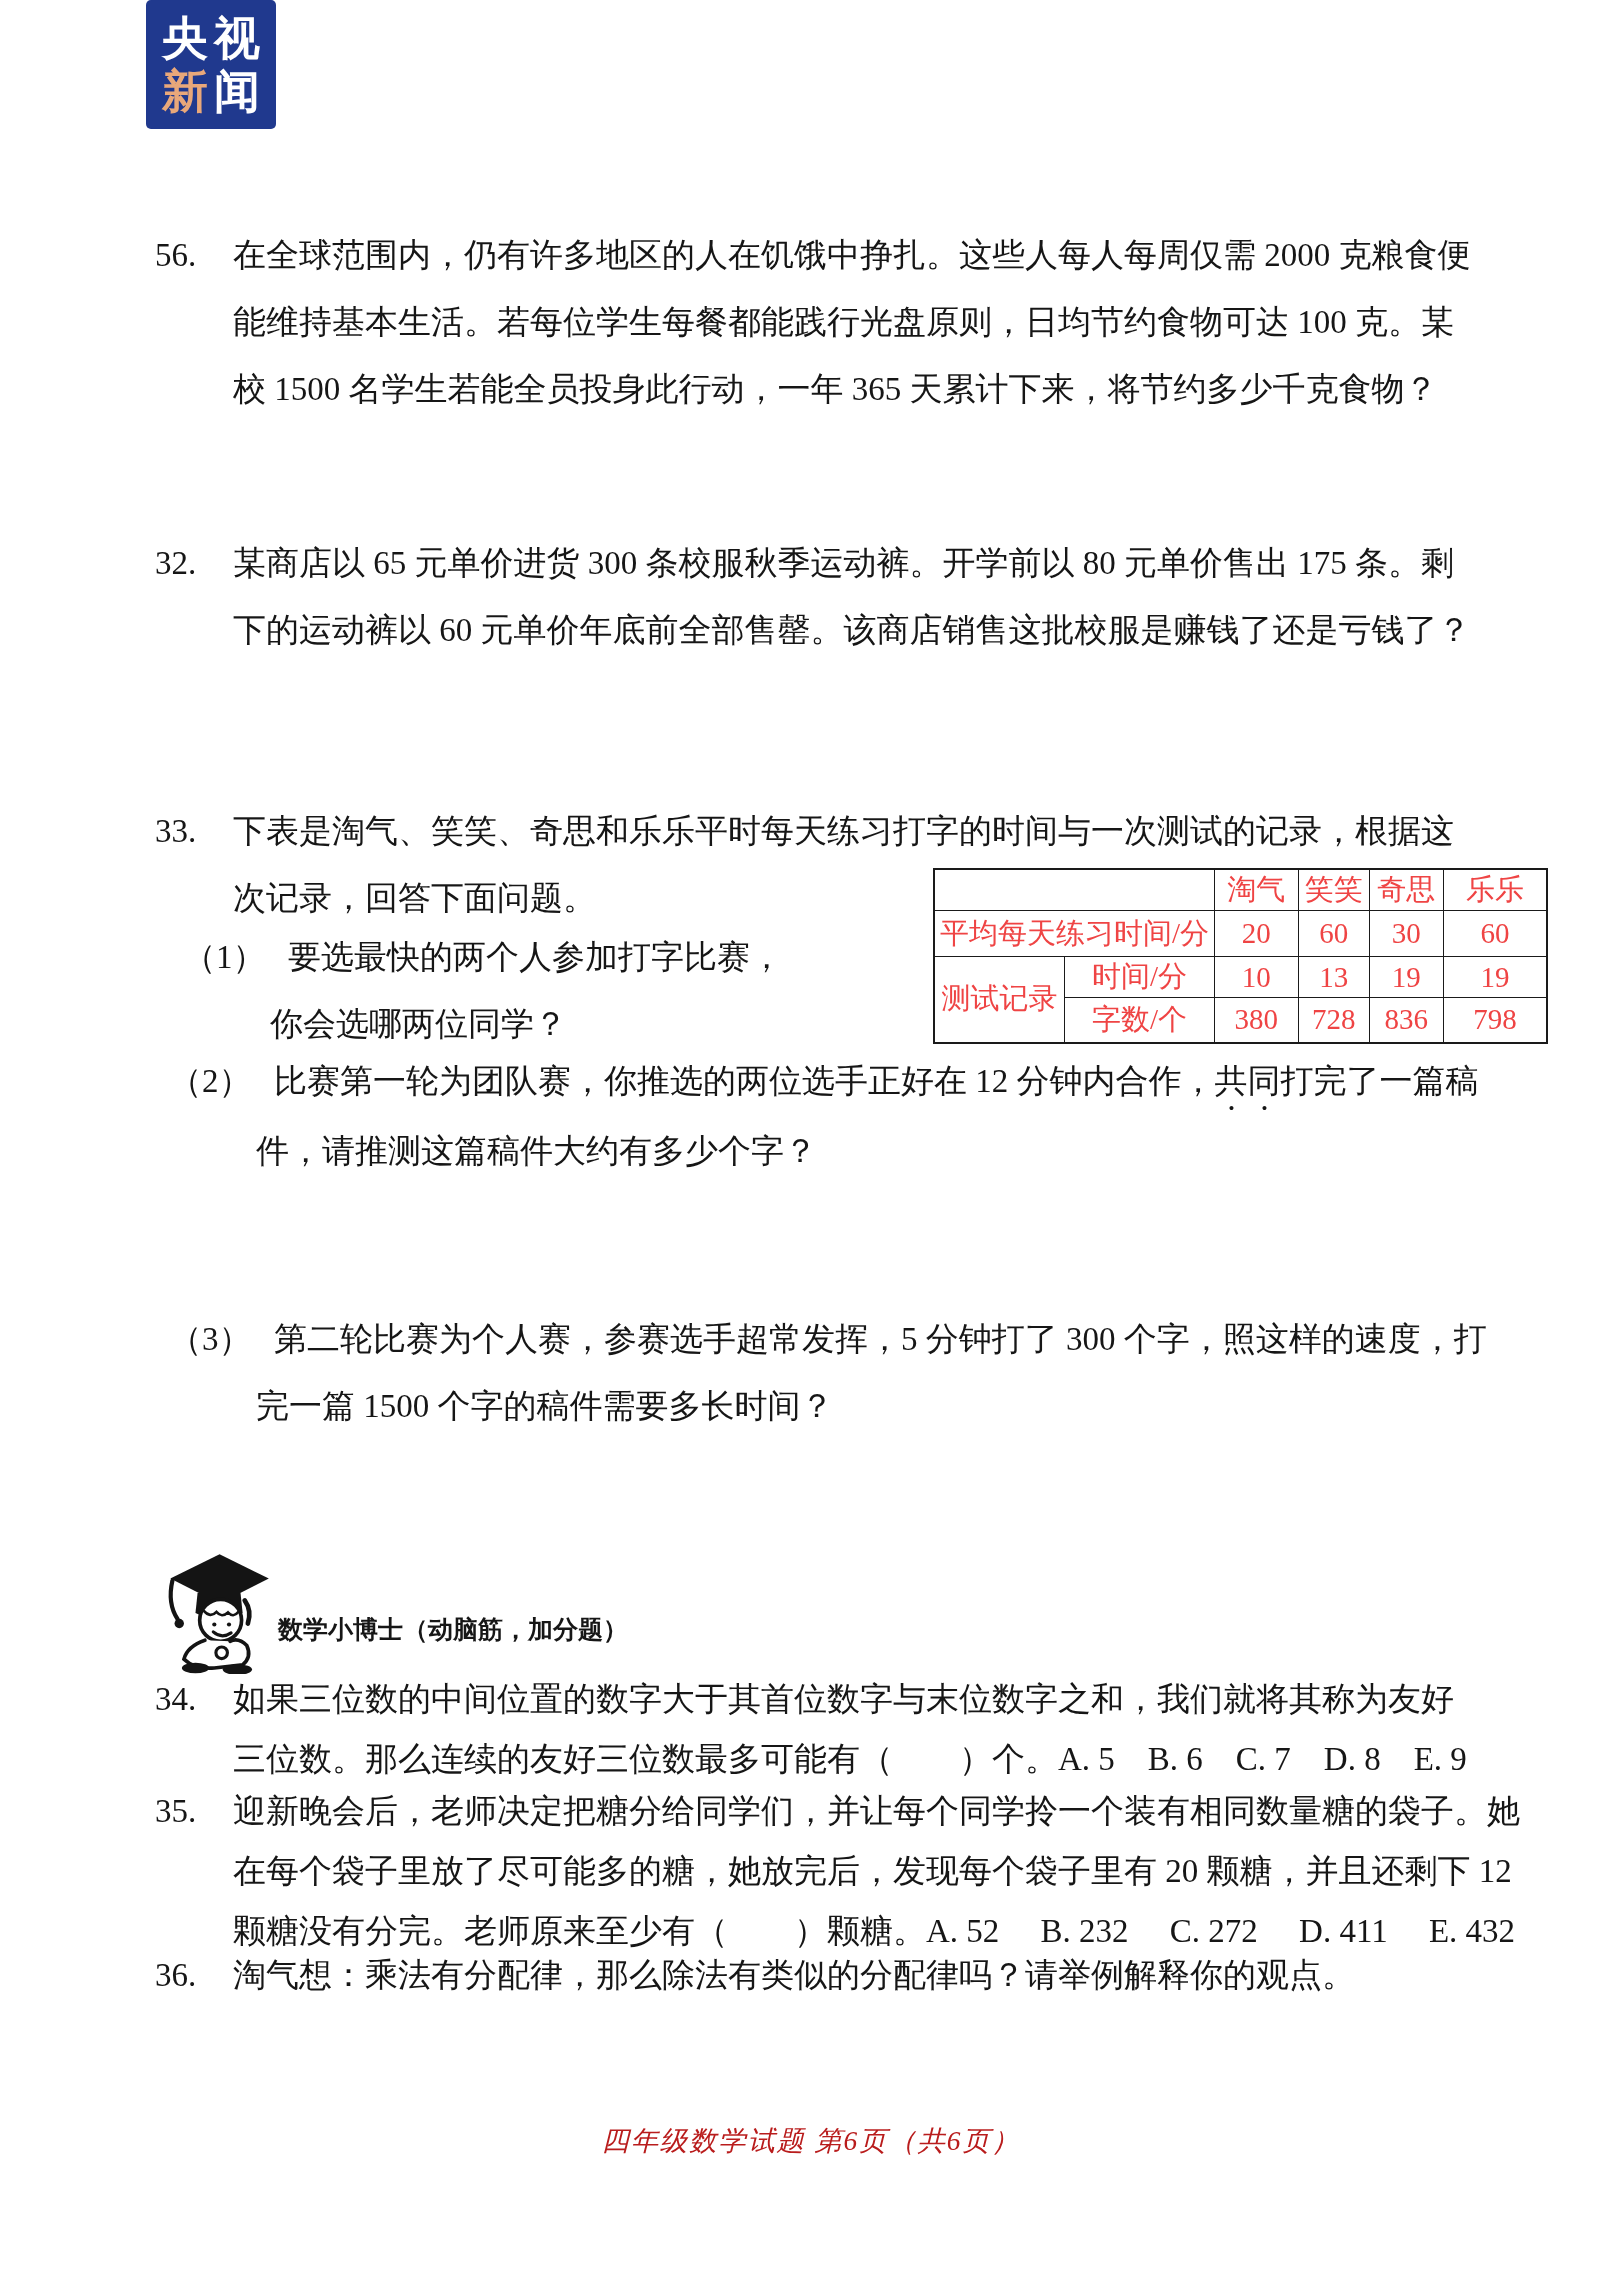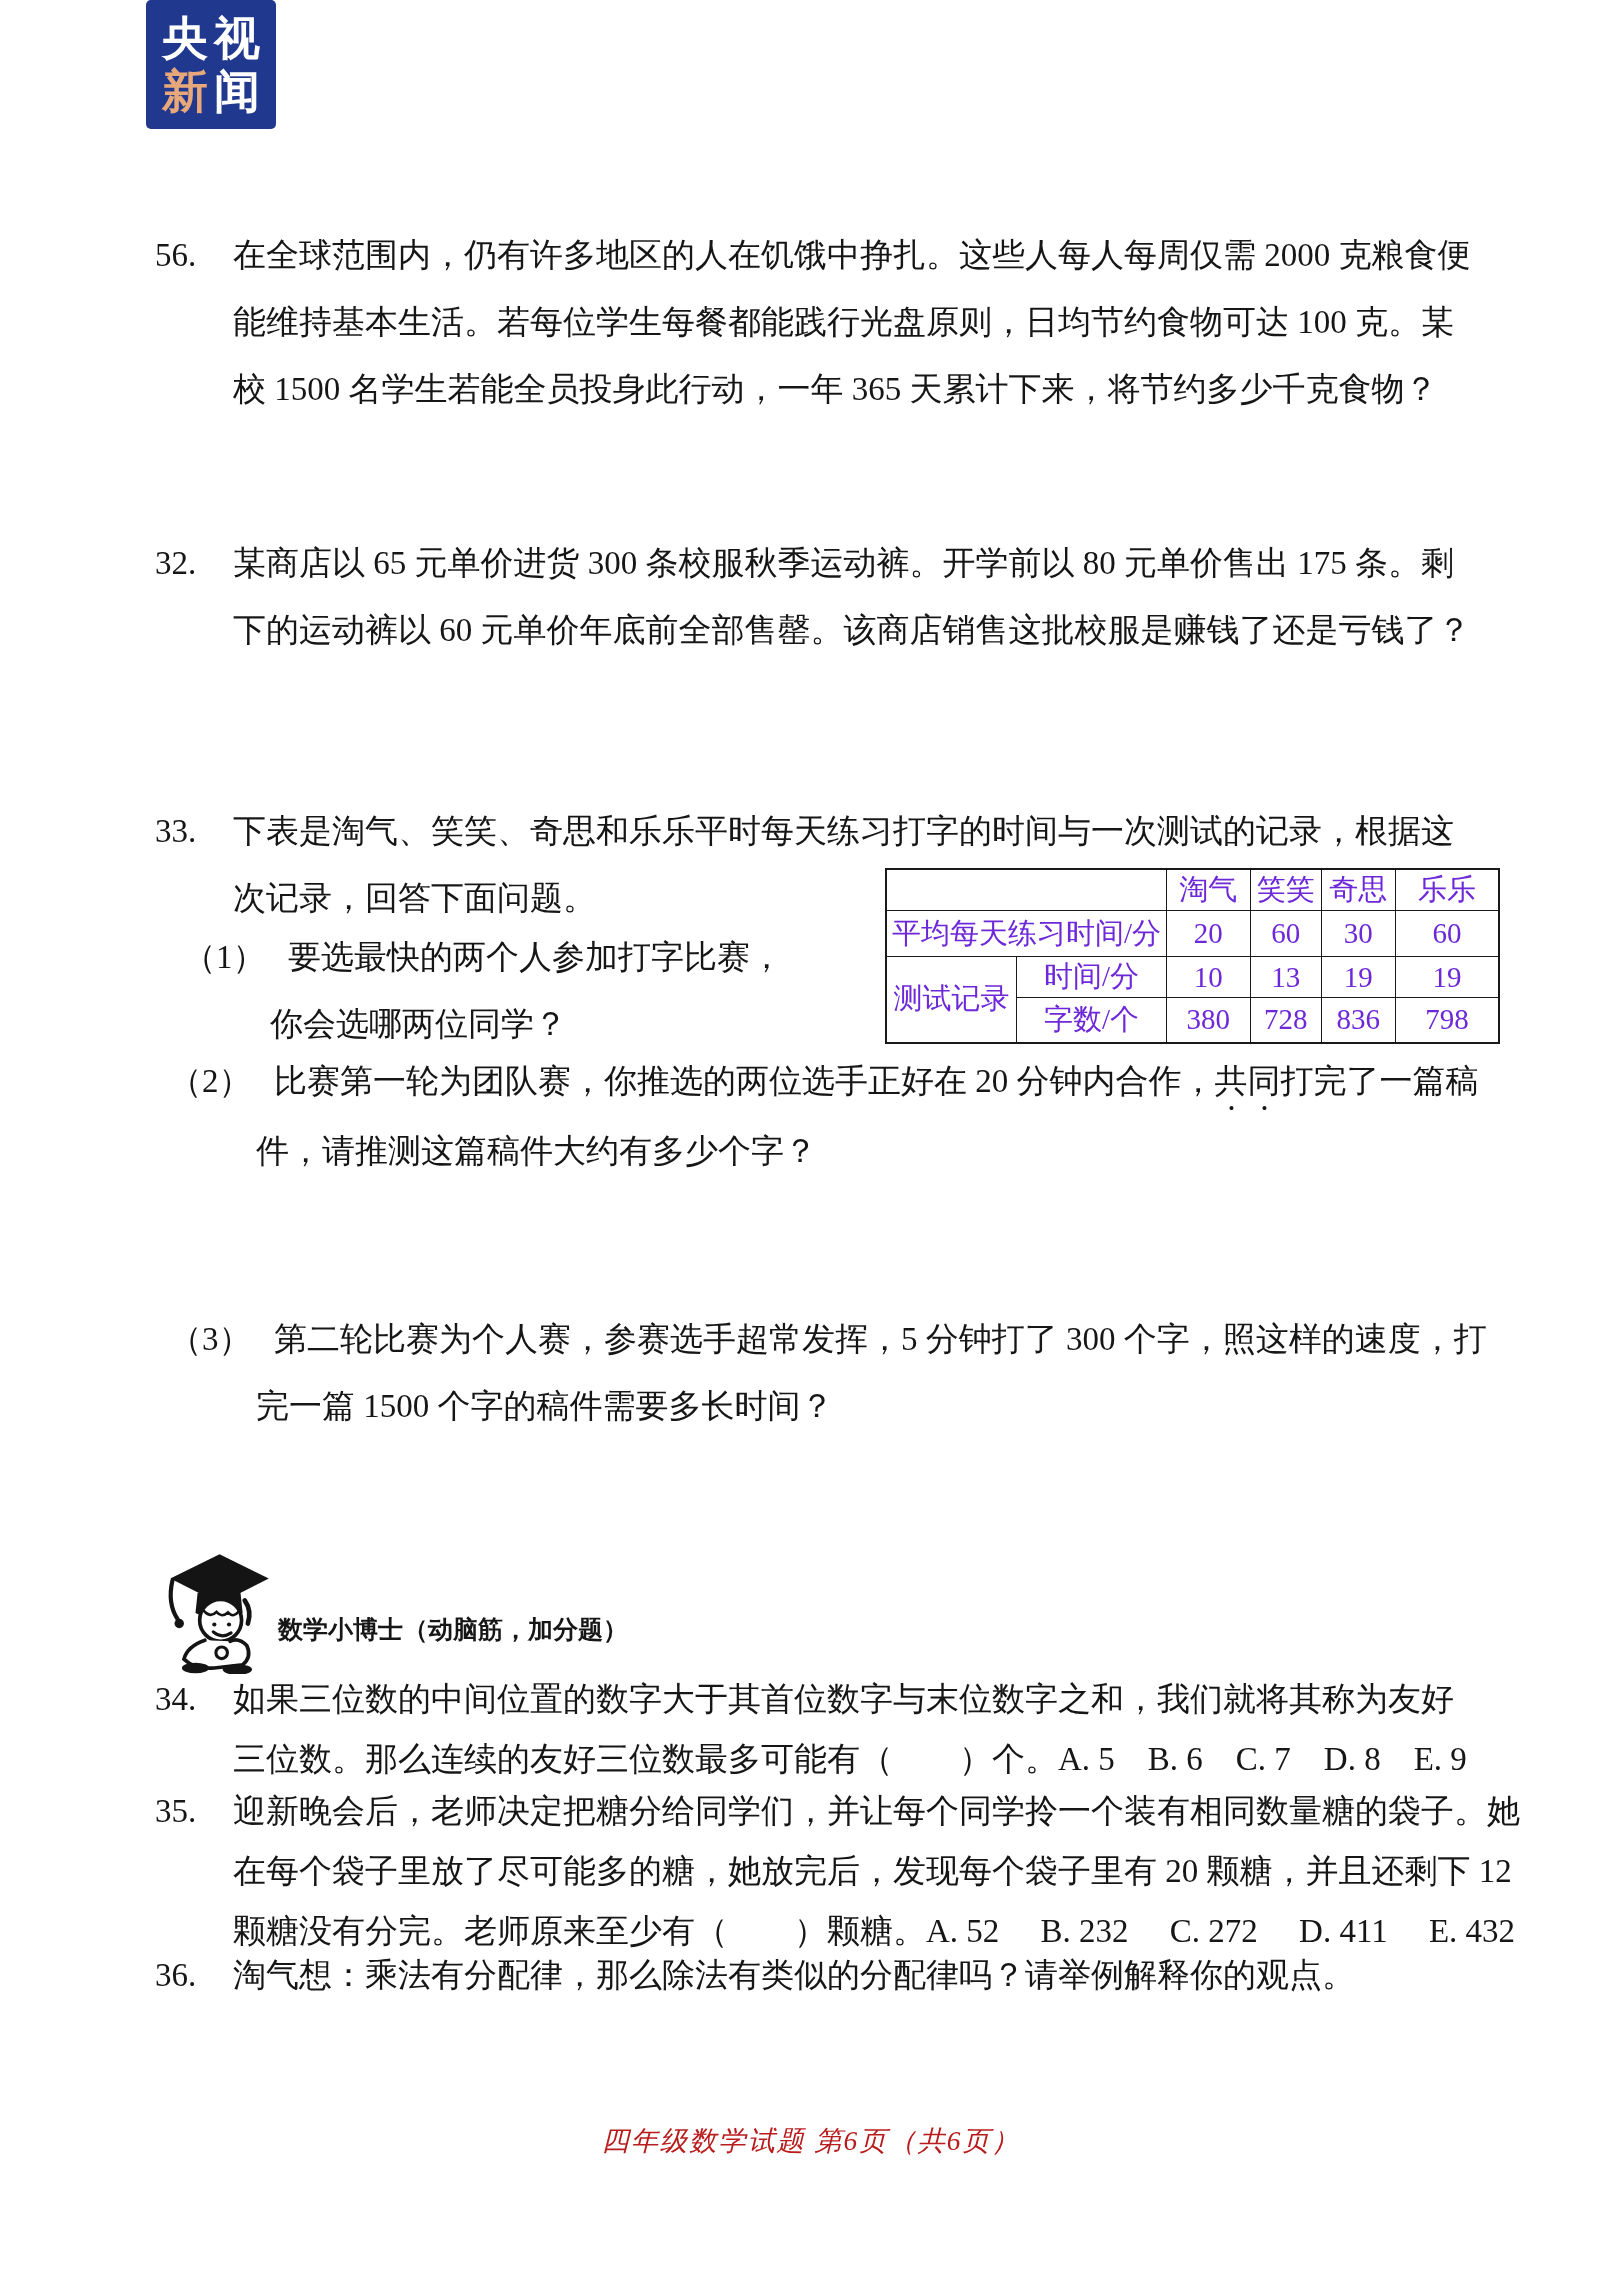--- a/index.html
+++ b/index.html
@@ -37,22 +37,22 @@
   .tight{line-height:60px;}
   .tight .num{line-height:60px;}
 
   .emph{
     -webkit-text-emphasis:filled dot;-webkit-text-emphasis-position:under;
     text-emphasis:filled dot;text-emphasis-position:under right;
   }
 
   
   table.rec{
-    position:absolute;left:885px;top:868px;
-    border-collapse:collapse;font-size:29px;color:#6d28d9;
+    position:absolute;left:933px;top:868px;
+    border-collapse:collapse;font-size:29px;color:#ef4444;
     table-layout:fixed;
   }
   table.rec td{border:1.8px solid #1a1a1a;text-align:center;
     padding:0 4.9px;overflow:hidden;}
   table.rec{border:2.4px solid #1a1a1a;}
   td.lbl{text-align:left;padding-left:9.7px;white-space:nowrap;margin-left:8px;}
   td.grp{text-align:center;white-space:nowrap;}
 
   
   .bonus-title{
@@ -148,21 +148,21 @@
 
   <div class="sub" style="left:183px;top:924px;">
     <div class="ln">
       <span class="snum">（1）</span><span>要选最快的两个人参加打字比赛，</span>
     </div>
     <div class="ln">你会选哪两位同学？</div>
   </div>
 
   <div class="sub" style="left:169px;top:1048px;">
     <div class="ln">
-      <span class="snum">（2）</span><span>比赛第一轮为团队赛，你推选的两位选手正好在 20 分钟内合作，</span><span class="emph">共同</span><span>打完了一篇稿</span>
+      <span class="snum">（2）</span><span>比赛第一轮为团队赛，你推选的两位选手正好在 12 分钟内合作，</span><span class="emph">共同</span><span>打完了一篇稿</span>
     </div>
     <div class="ln">件，请推测这篇稿件大约有多少个字？</div>
   </div>
 
   <div class="sub" style="left:169px;top:1306px;">
     <div class="ln">
       <span class="snum">（3）</span><span>第二轮比赛为个人赛，参赛选手超常发挥，5 分钟打了 300 个字，照这样的速度，打</span>
     </div>
     <div class="ln">完一篇 1500 个字的稿件需要多长时间？</div>
   </div>

